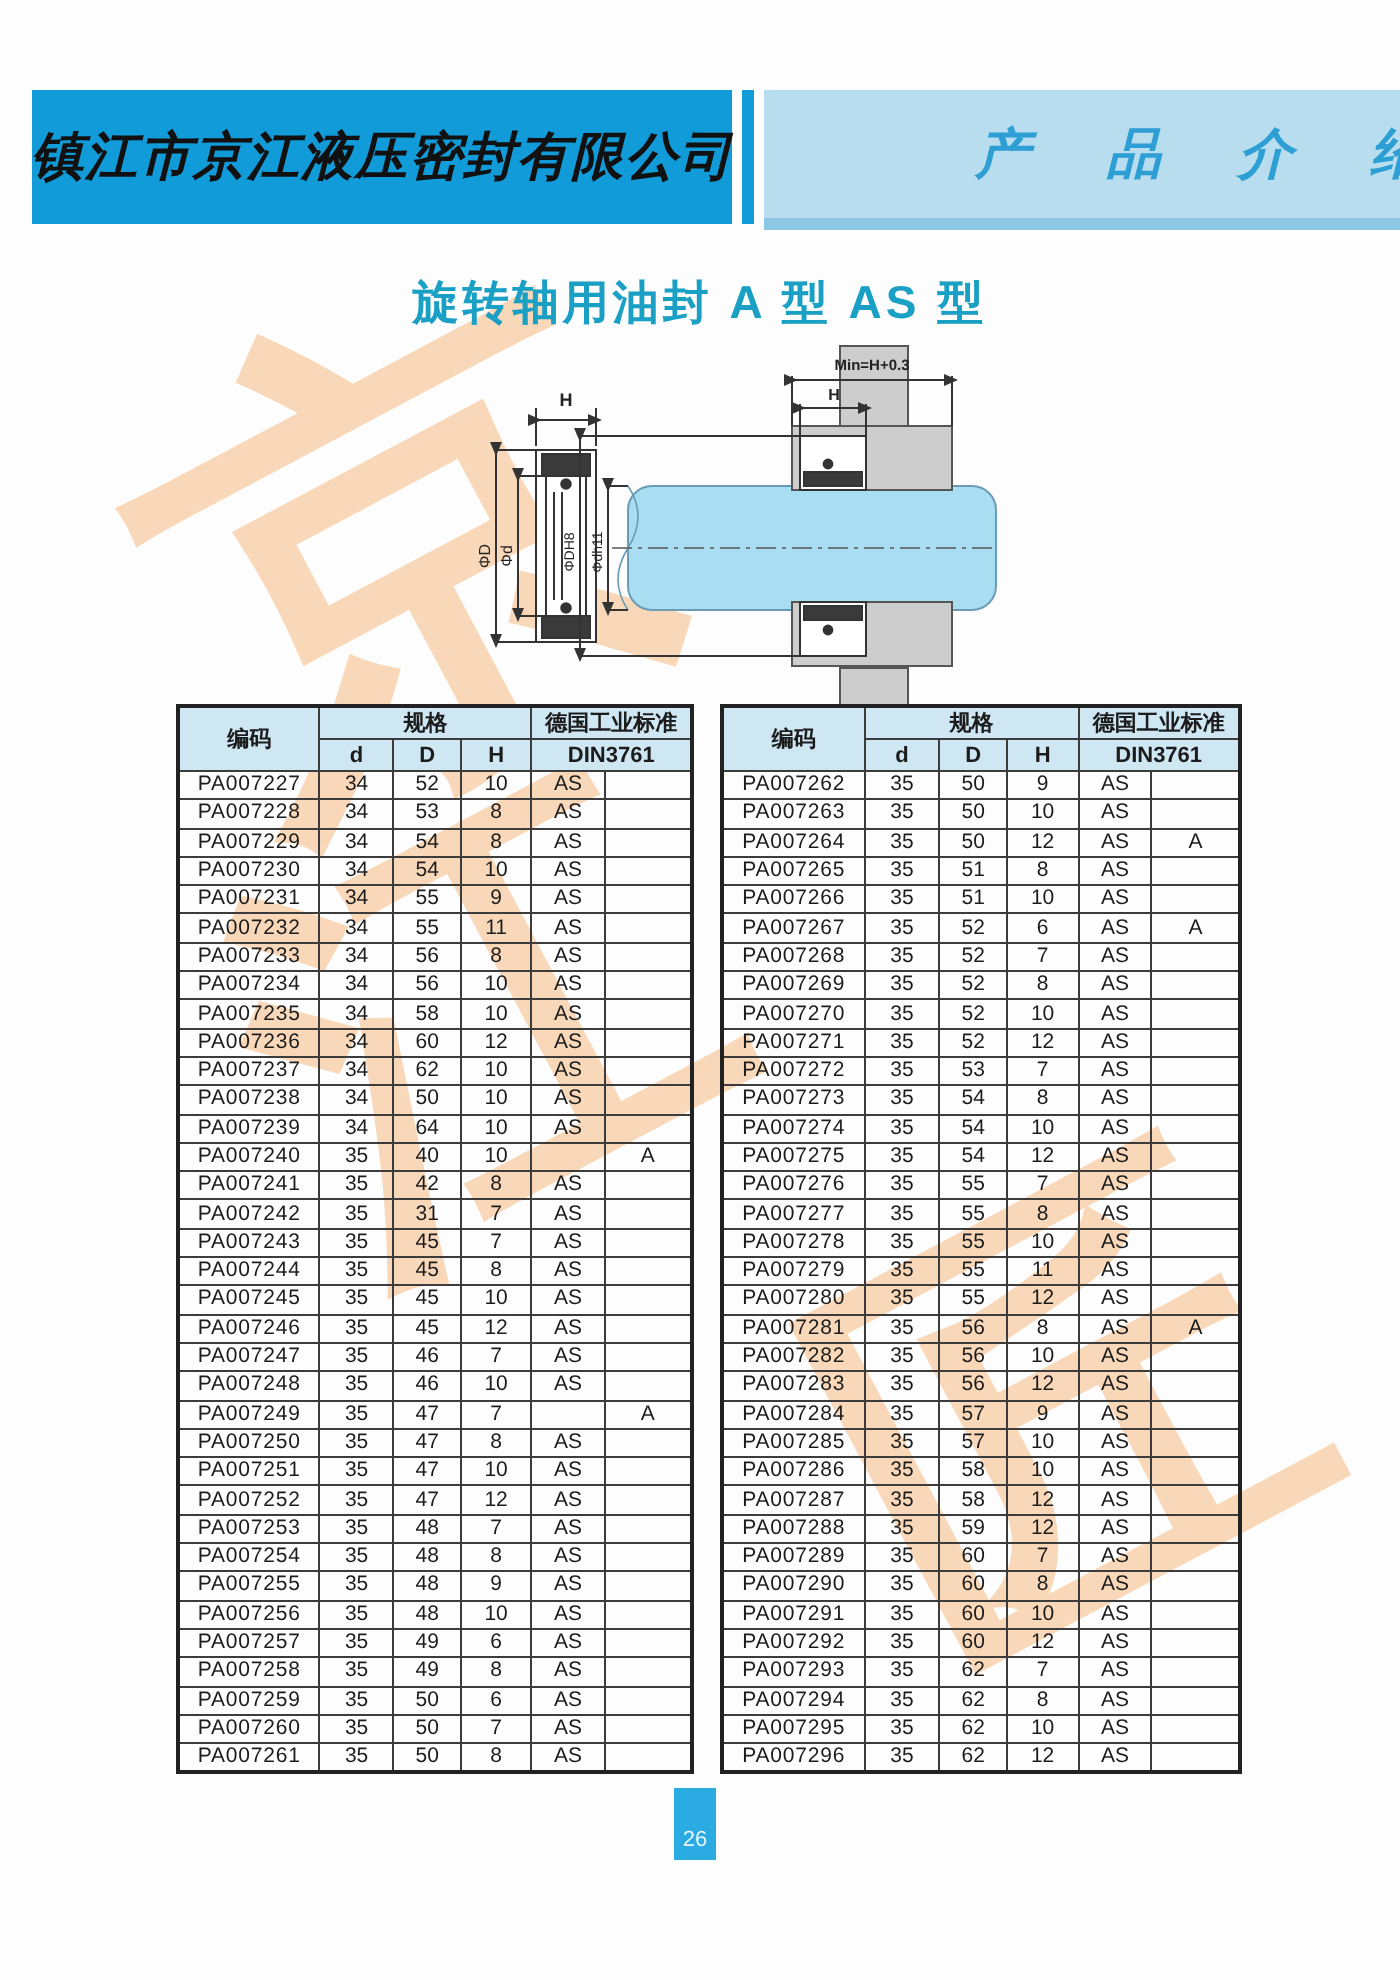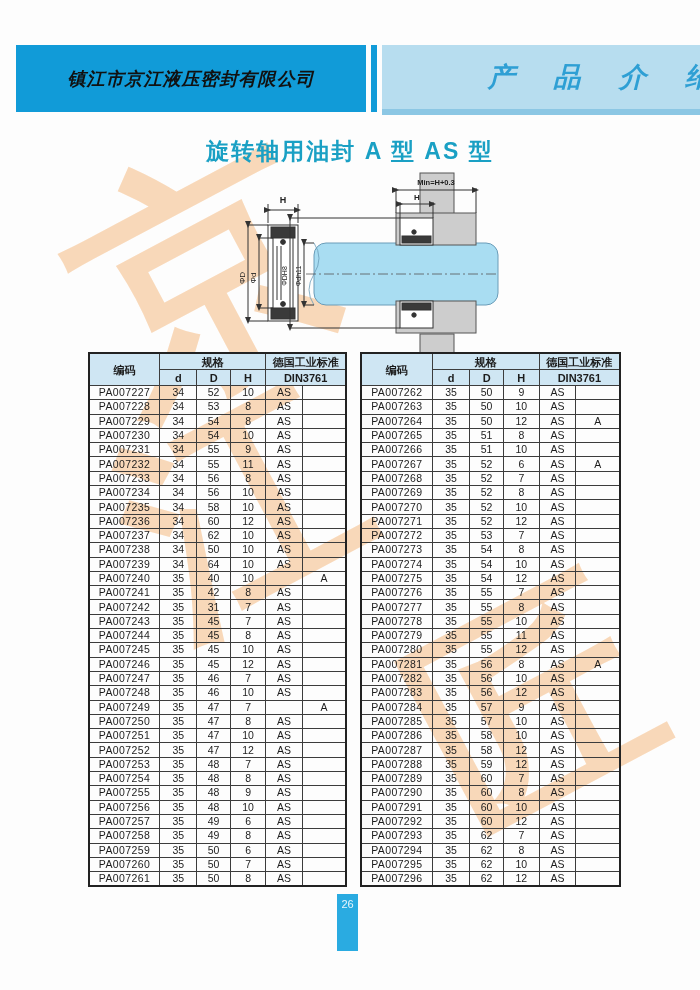--- a/index.html
+++ b/index.html
@@ -9,21 +9,21 @@
   .wm{position:absolute;z-index:0;color:#f8d0a9;font-weight:bold;
       font-family:"Liberation Sans",sans-serif;transform:rotate(-28deg);
       line-height:1;opacity:.8;user-select:none;}
   .wm1{left:78px;top:150px;font-size:250px;}
   .wm2{left:128px;top:392px;font-size:230px;}
   .wm3{left:420px;top:590px;font-size:230px;}
   
   .hdr-dark{position:absolute;left:16px;top:45px;width:350px;height:67px;
             background:#119bd8;display:flex;align-items:center;justify-content:center;z-index:2;}
   .hdr-company{font-family:"Liberation Serif",serif;font-weight:bold;font-style:italic;
-               font-size:18px;color:#111;letter-spacing:1px;white-space:nowrap;}
+               font-size:26px;color:#111;letter-spacing:1px;white-space:nowrap;}
   .hdr-bar{position:absolute;left:371px;top:45px;width:6px;height:67px;background:#119bd8;z-index:2;}
   .hdr-light{position:absolute;left:382px;top:45px;width:346px;height:64px;
              background:#b7ddef;border-bottom:6px solid #8cc7e4;
              display:flex;align-items:center;justify-content:flex-end;z-index:2;}
   .hdr-section{font-family:"Liberation Serif",serif;font-weight:bold;font-style:italic;
                font-size:27px;color:#2e9fd4;letter-spacing:16px;text-indent:16px;white-space:nowrap;}
   
   .title{position:absolute;left:0;top:136px;width:700px;text-align:center;z-index:2;
          font-size:23px;font-weight:bold;color:#1aa0c4;letter-spacing:2px;}
   
@@ -35,22 +35,22 @@
   .t-right{left:360px;width:261px;}
   .spec-table th,.spec-table td{border:1px solid #3c3c3c;text-align:center;padding:0;
               overflow:hidden;white-space:nowrap;}
   .spec-table{border:2px solid #222;}
   .spec-table thead th{background:#cfe6f3;font-size:11px;font-weight:bold;height:15px;line-height:14px;}
   .spec-table tbody td{height:13.3px;line-height:13px;background:transparent;}
   .col-code{width:27.5%;}.col-d{width:14.5%;}.col-D{width:13%;}
   .col-H{width:13.8%;}.col-as{width:14.2%;}.col-a{width:17%;}
   td.code{letter-spacing:.4px;}
   
-  .pagenum{position:absolute;left:337px;top:894px;width:21px;height:57px;background:#2aabe1;
-           z-index:2;color:#e8f5fc;font-size:11px;text-align:center;padding-top:4px;
+  .pagenum{position:absolute;left:337px;top:894px;width:21px;height:36px;background:#2aabe1;
+           z-index:2;color:#e8f5fc;font-size:11px;text-align:center;padding-top:20px;
            box-sizing:border-box;}
   svg text{font-family:"Liberation Sans",sans-serif;}
 </style>
 </head>
 <body>
 
 <div class="page">
 
   <div class="wm wm1">京</div>
   <div class="wm wm2">江</div>

